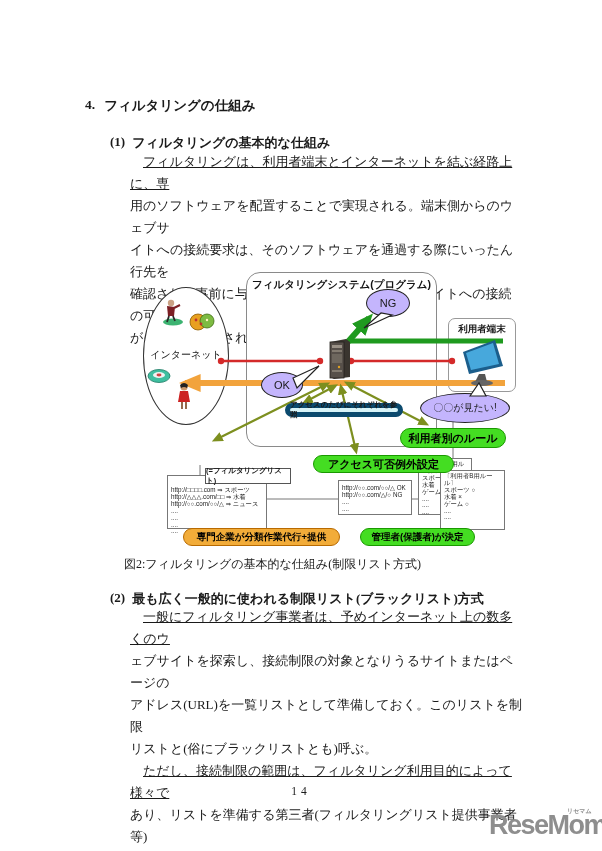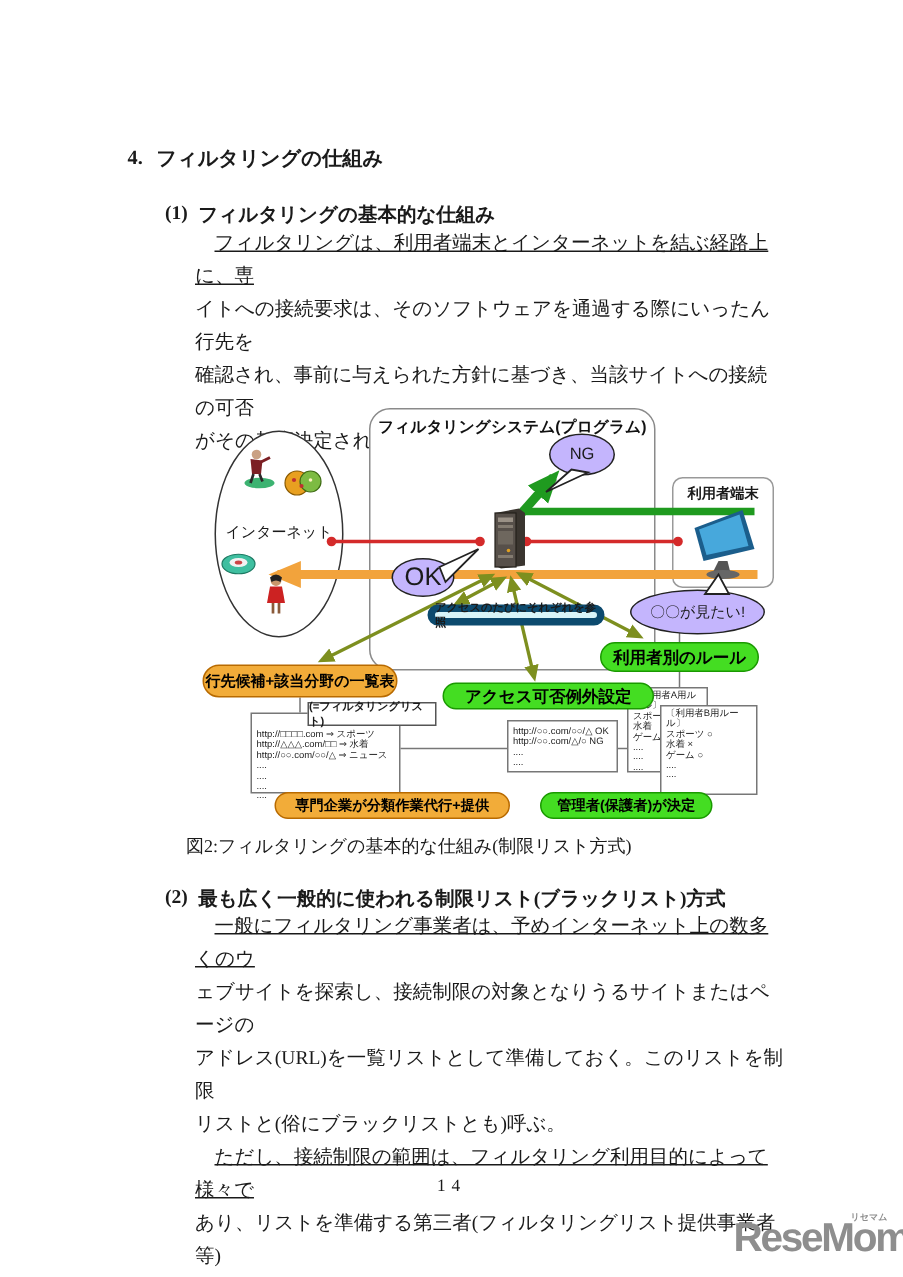--- a/index.html
+++ b/index.html
@@ -29,31 +29,31 @@
                border:1.4px solid #333;border-radius:50%;background:#fff;}
   .net-label{position:absolute;left:8px;top:86px;width:90px;text-align:center;
              font-weight:normal;font-size:10px;}
   .term-box{position:absolute;left:315px;top:56px;width:68px;height:74px;
             border:1.3px solid #999;border-radius:7px;background:#fff;}
   .term-label{position:absolute;left:315px;top:61px;width:68px;text-align:center;
               font-weight:bold;font-size:9.5px;}
   .bub{position:absolute;border:1.4px solid #222;background:#c4b5fd;border-radius:50%;
        display:flex;align-items:center;justify-content:center;font-weight:normal;z-index:6;}
   .bub-ng{left:233px;top:27px;width:44px;height:28px;font-size:11px;}
-  .bub-ok{left:128px;top:110px;width:42px;height:26px;font-size:17px;}
+  .bub-ok{left:128px;top:110px;width:42px;height:26px;font-size:11px;}
   .bub-want{left:287px;top:131px;width:90px;height:30px;font-size:10px;}
   .note{position:absolute;left:152px;top:141px;width:118px;height:14px;background:#d8f4f8;
         border:5px solid #0c4a6e;border-radius:7px;display:flex;align-items:center;
         justify-content:center;font-weight:bold;font-size:7.5px;z-index:6;}
   .pill{position:absolute;display:flex;align-items:center;justify-content:center;
         font-weight:bold;color:#000;z-index:6;}
   .pill-orange{background:#f2ac39;border:1.5px solid #b86a00;}
   .pill-green{background:#44dd22;border:1.5px solid #1a9900;}
   .pill-list{left:2px;top:181px;width:130px;height:22px;border-radius:12px;font-size:10px;}
-  .pill-exc{left:162px;top:193px;width:141px;height:18px;border-radius:9px;font-size:11px;}
+  .pill-exc{left:180px;top:193px;width:141px;height:18px;border-radius:9px;font-size:11px;}
   .pill-rules{left:267px;top:166px;width:106px;height:20px;border-radius:10px;font-size:11px;}
   .pill-vendor{left:50px;top:266px;width:157px;height:18px;border-radius:9px;font-size:9.5px;}
   .pill-admin{left:227px;top:266px;width:115px;height:18px;border-radius:9px;font-size:9.5px;}
   .alias{position:absolute;left:72px;top:206px;width:86px;height:16px;background:#fff;
          border:1.2px solid #555;display:flex;align-items:center;justify-content:center;
          font-weight:bold;font-size:7.5px;z-index:5;}
   .lbox{position:absolute;background:#fff;border:1px solid #777;font-size:6.3px;
         line-height:6.9px;padding:2px 3px;color:#222;z-index:1;}
   .lbox-url{left:34px;top:213px;width:100px;height:54px;padding-top:11px;}
   .lbox-exc{left:205px;top:218px;width:74px;height:35px;padding-top:4px;}
@@ -73,20 +73,21 @@
     <span>フィルタリングの仕組み</span>
   </div>
 
   <div class="abs h-sub1">
     <span>(1)</span>
     <span>フィルタリングの基本的な仕組み</span>
   </div>
 
   <div class="abs body-block">
     <div class="ind">フィルタリングは、利用者端末とインターネットを結ぶ経路上に、専</div>
+    <div>用のソフトウェアを配置することで実現される。端末側からのウェブサ</div>
     <div>イトへの接続要求は、そのソフトウェアを通過する際にいったん行先を</div>
     <div>確認され、事前に与えられた方針に基づき、当該サイトへの接続の可否</div>
     <div>がその都度決定される。(図2)</div>
   </div>
 
   <div class="abs fig">
 
     <div class="sysbox"></div>
     <div class="net-ellipse"></div>
     <div class="term-box"></div>
@@ -216,21 +217,20 @@
     <div class="sys-title">フィルタリングシステム(プログラム)</div>
     <div class="net-label">インターネット</div>
     <div class="term-label">利用者端末</div>
 
     <div class="bub bub-ng">NG</div>
     <div class="bub bub-ok">OK</div>
     <div class="bub bub-want">〇〇が見たい!</div>
 
     <div class="note">アクセスのたびにそれぞれを参照</div>
 
-    <div class="pill pill-orange pill-list">行先候補+該当分野の一覧表</div>
     <div class="pill pill-green pill-exc">アクセス可否例外設定</div>
     <div class="pill pill-green pill-rules">利用者別のルール</div>
     <div class="pill pill-orange pill-vendor">専門企業が分類作業代行+提供</div>
     <div class="pill pill-green pill-admin">管理者(保護者)が決定</div>
 
     <svg class="svg-top" width="390" height="290">
       <path d="M248,51 L231,66 L259,53 Z" fill="#fff" stroke="#222" stroke-width="1.2"></path>
       <path d="M160,116 L186,104 L164,126 Z" fill="#fff" stroke="#222" stroke-width="1.2"></path>
       <path d="M337,134 L346,121 L353,134 Z" fill="#fff" stroke="#222" stroke-width="1.2"></path>
     </svg>

